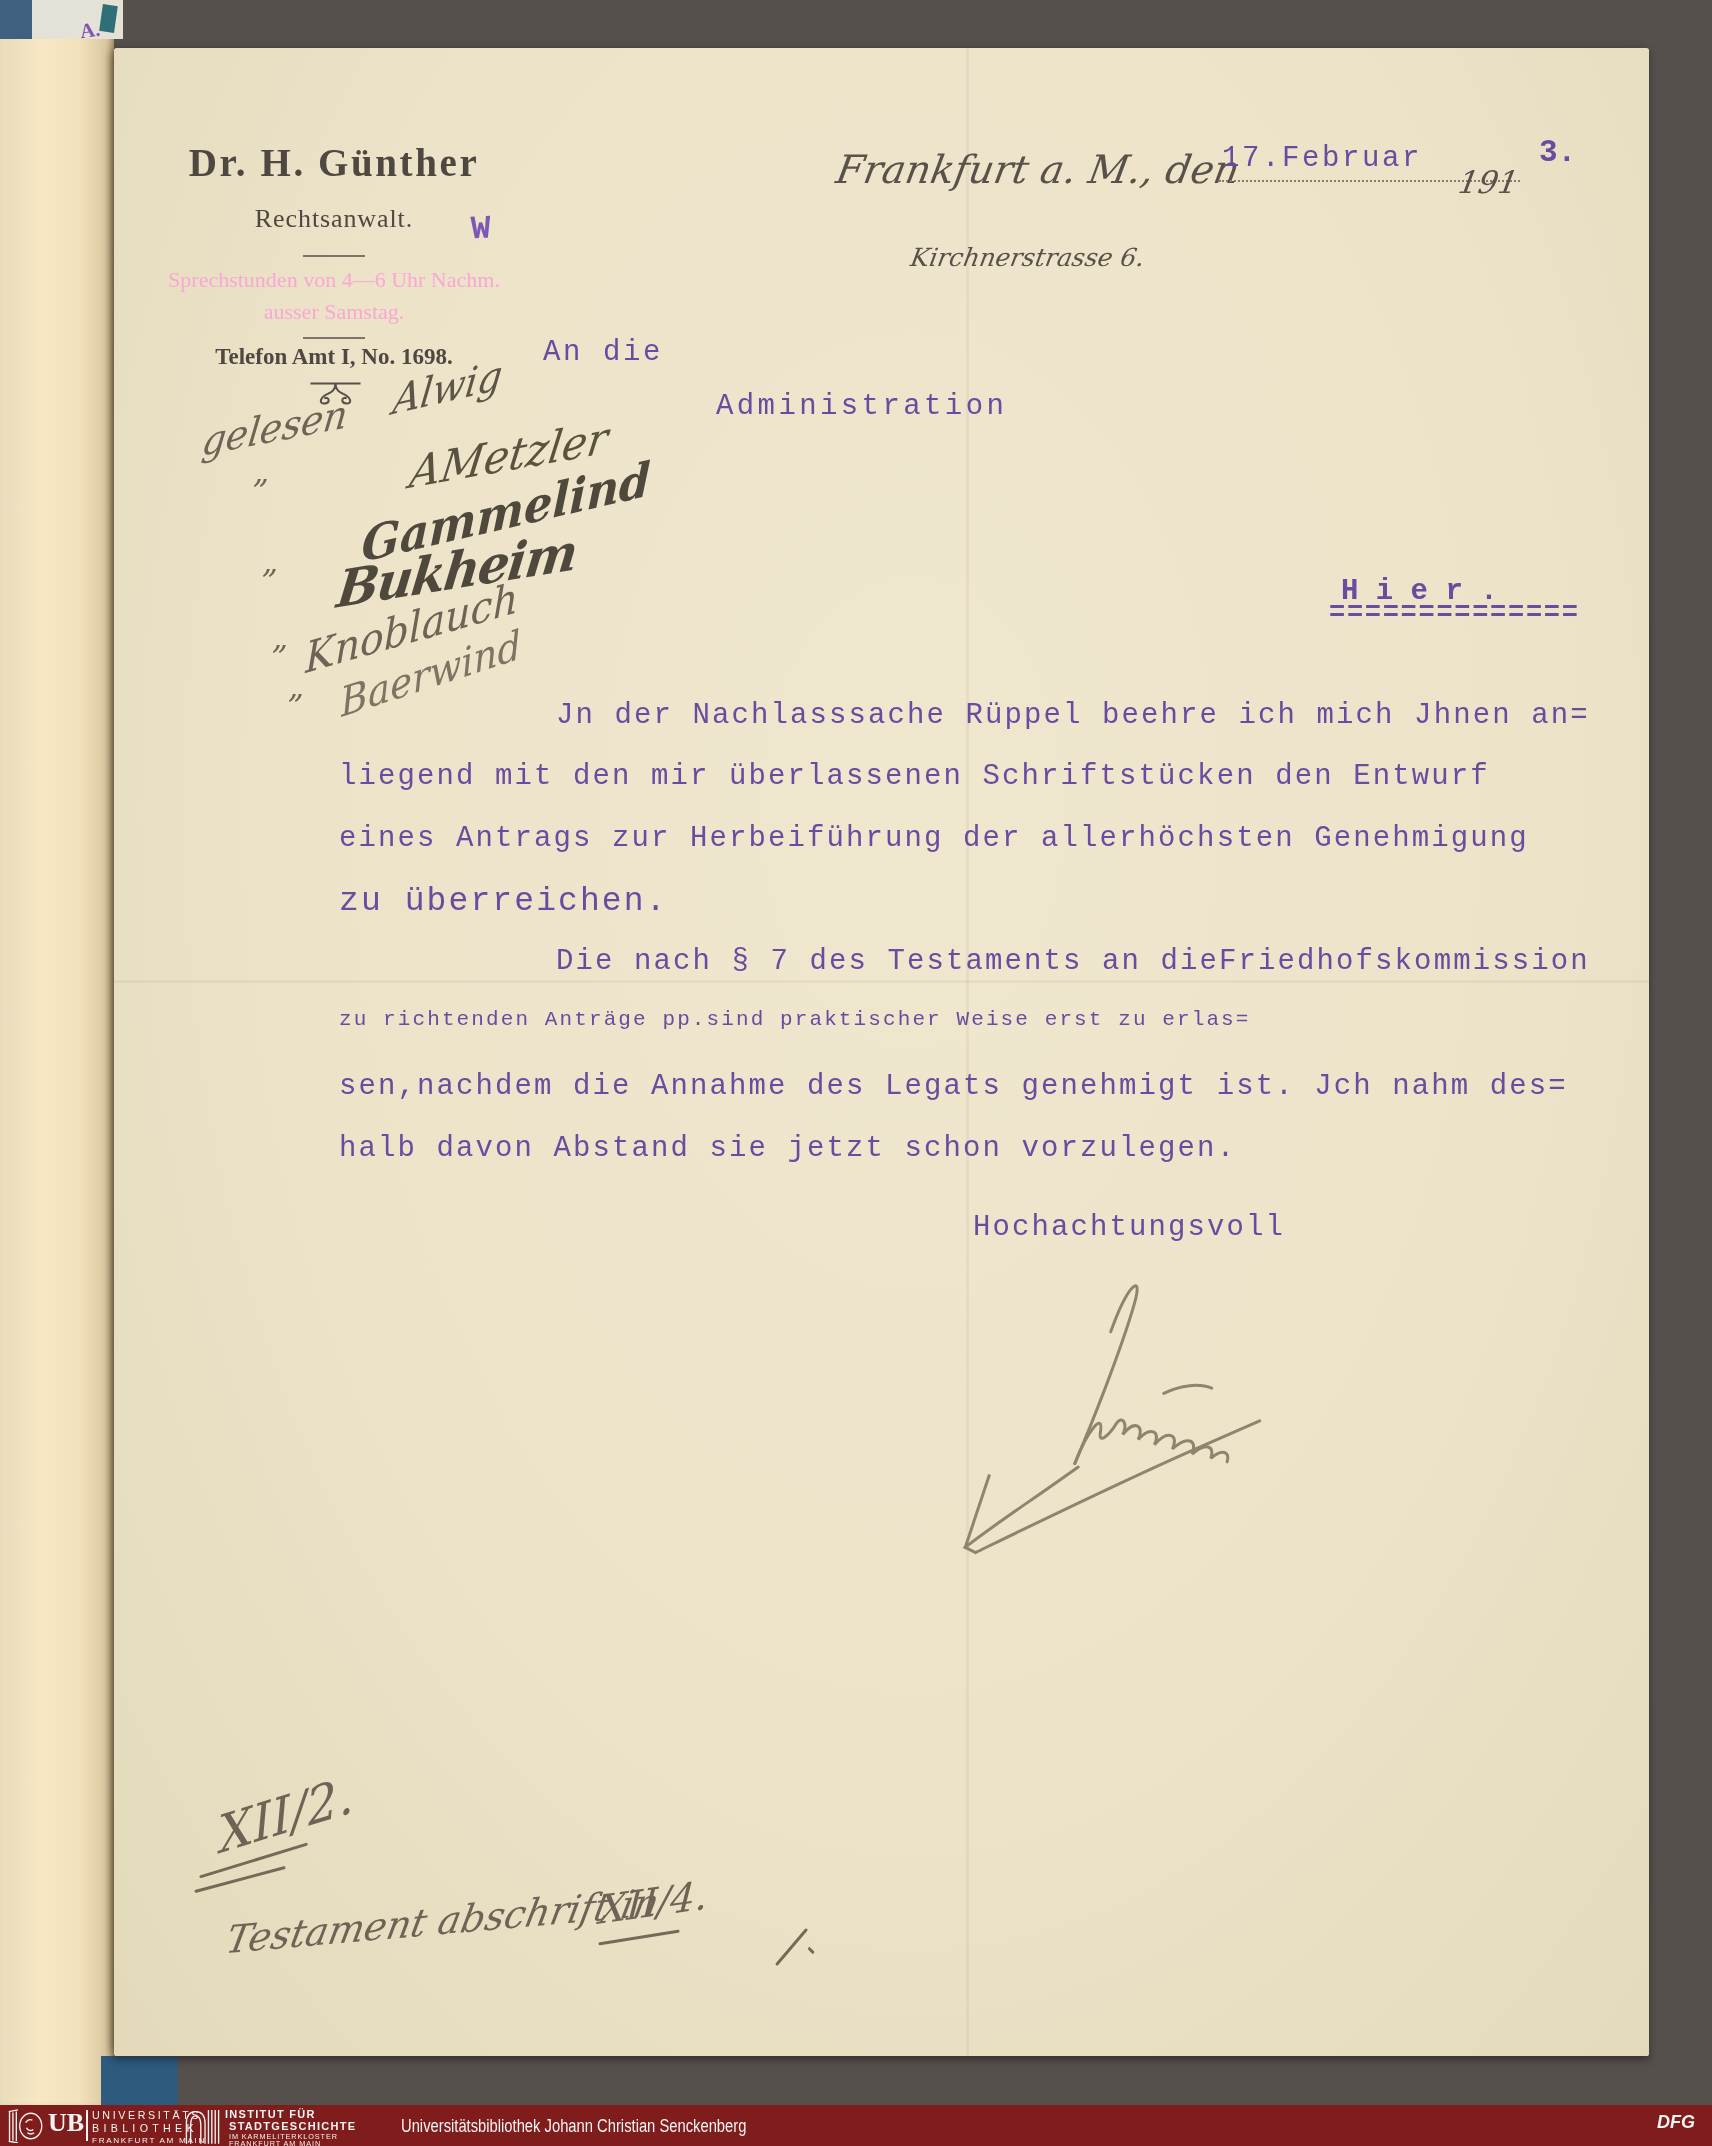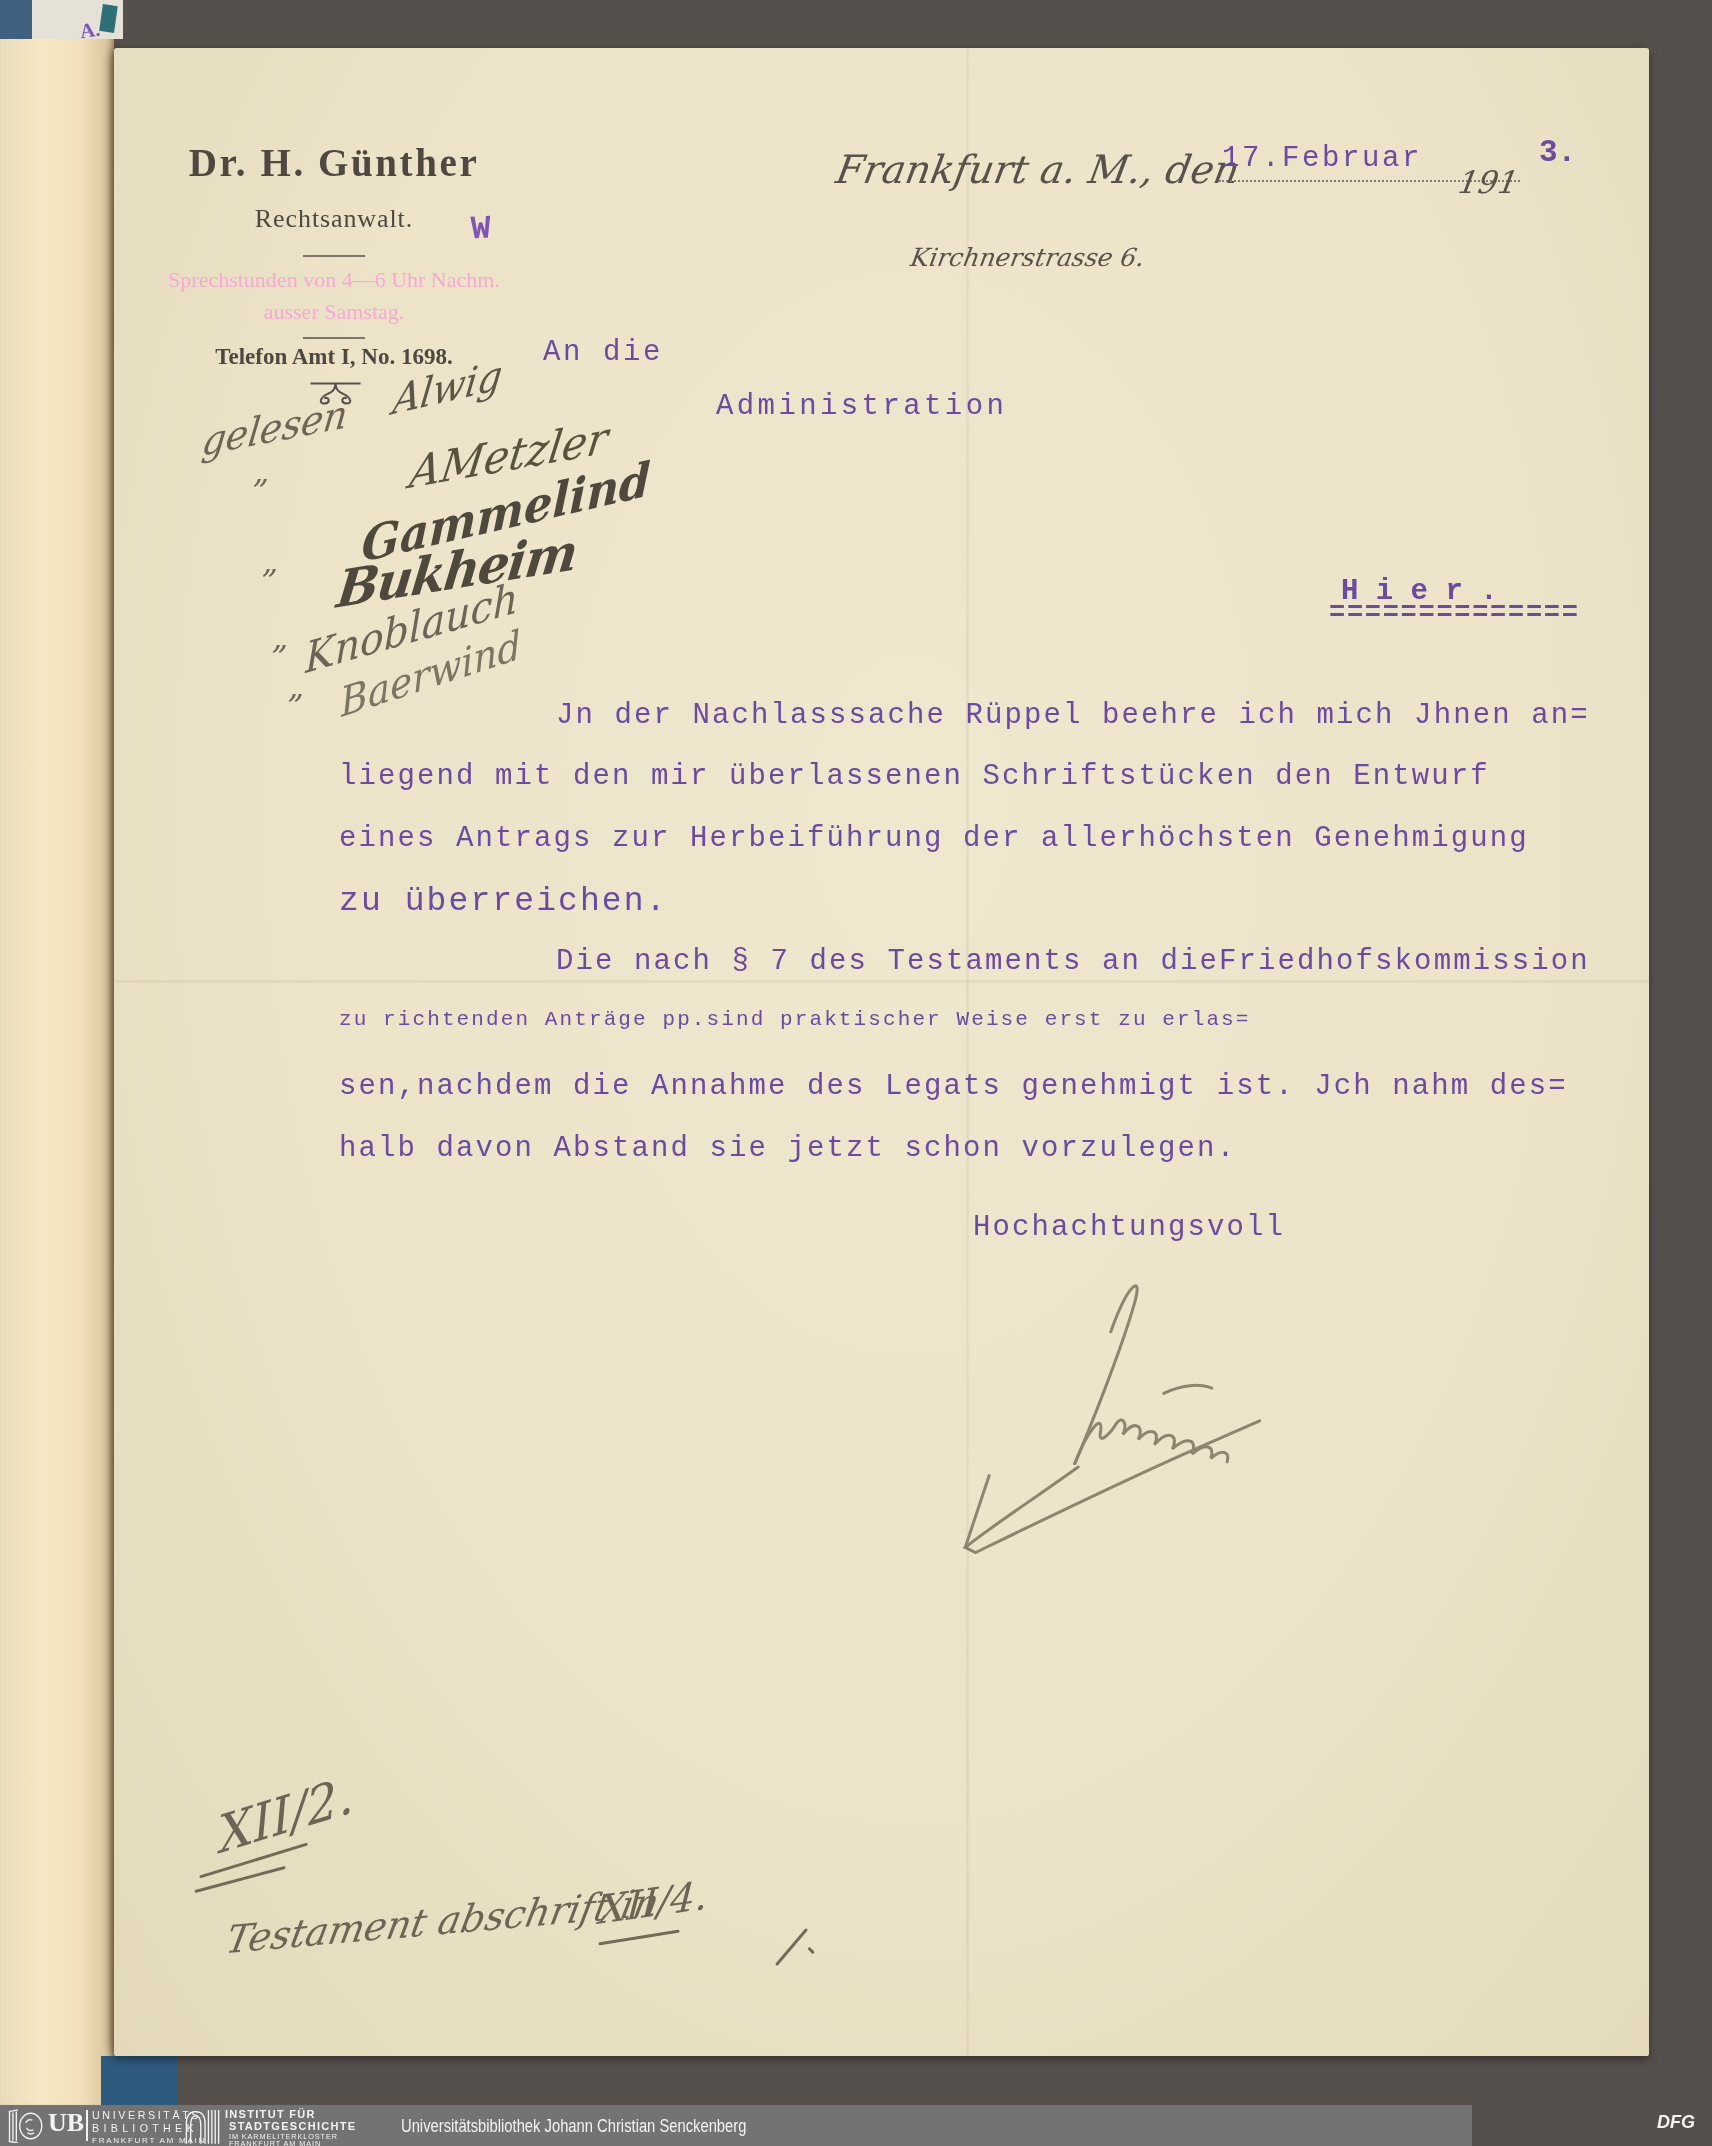--- a/index.html
+++ b/index.html
@@ -37,21 +37,21 @@
 
   
   .type{font-family:"Liberation Mono","DejaVu Sans Mono",monospace;color:#6a4ba0;white-space:pre;}
 
   
   .hand{font-style:italic;font-family:"DejaVu Serif",serif;color:#6e6456;white-space:pre;}
   .pencil-stroke{height:2.6px;background:#736a58;border-radius:1.7px;}
   .ditto{font-size:31px;}
 
   
-  #footer-bar{left:0;top:2105px;width:1472px;height:41px;background:#737373;}
+  #footer-bar{left:0;top:2105px;width:1712px;height:41px;background:#7f1d1d;}
   .foot{color:#f4f3f1;font-family:"Liberation Sans",sans-serif;white-space:pre;}
   .fo-caps{letter-spacing:2.6px;font-size:10.7px;}
   svg{display:block;}
 </style>
 </head>
 <body>
 
 <div id="stage">
 
   <div class="abs" id="pages-strip"></div>

